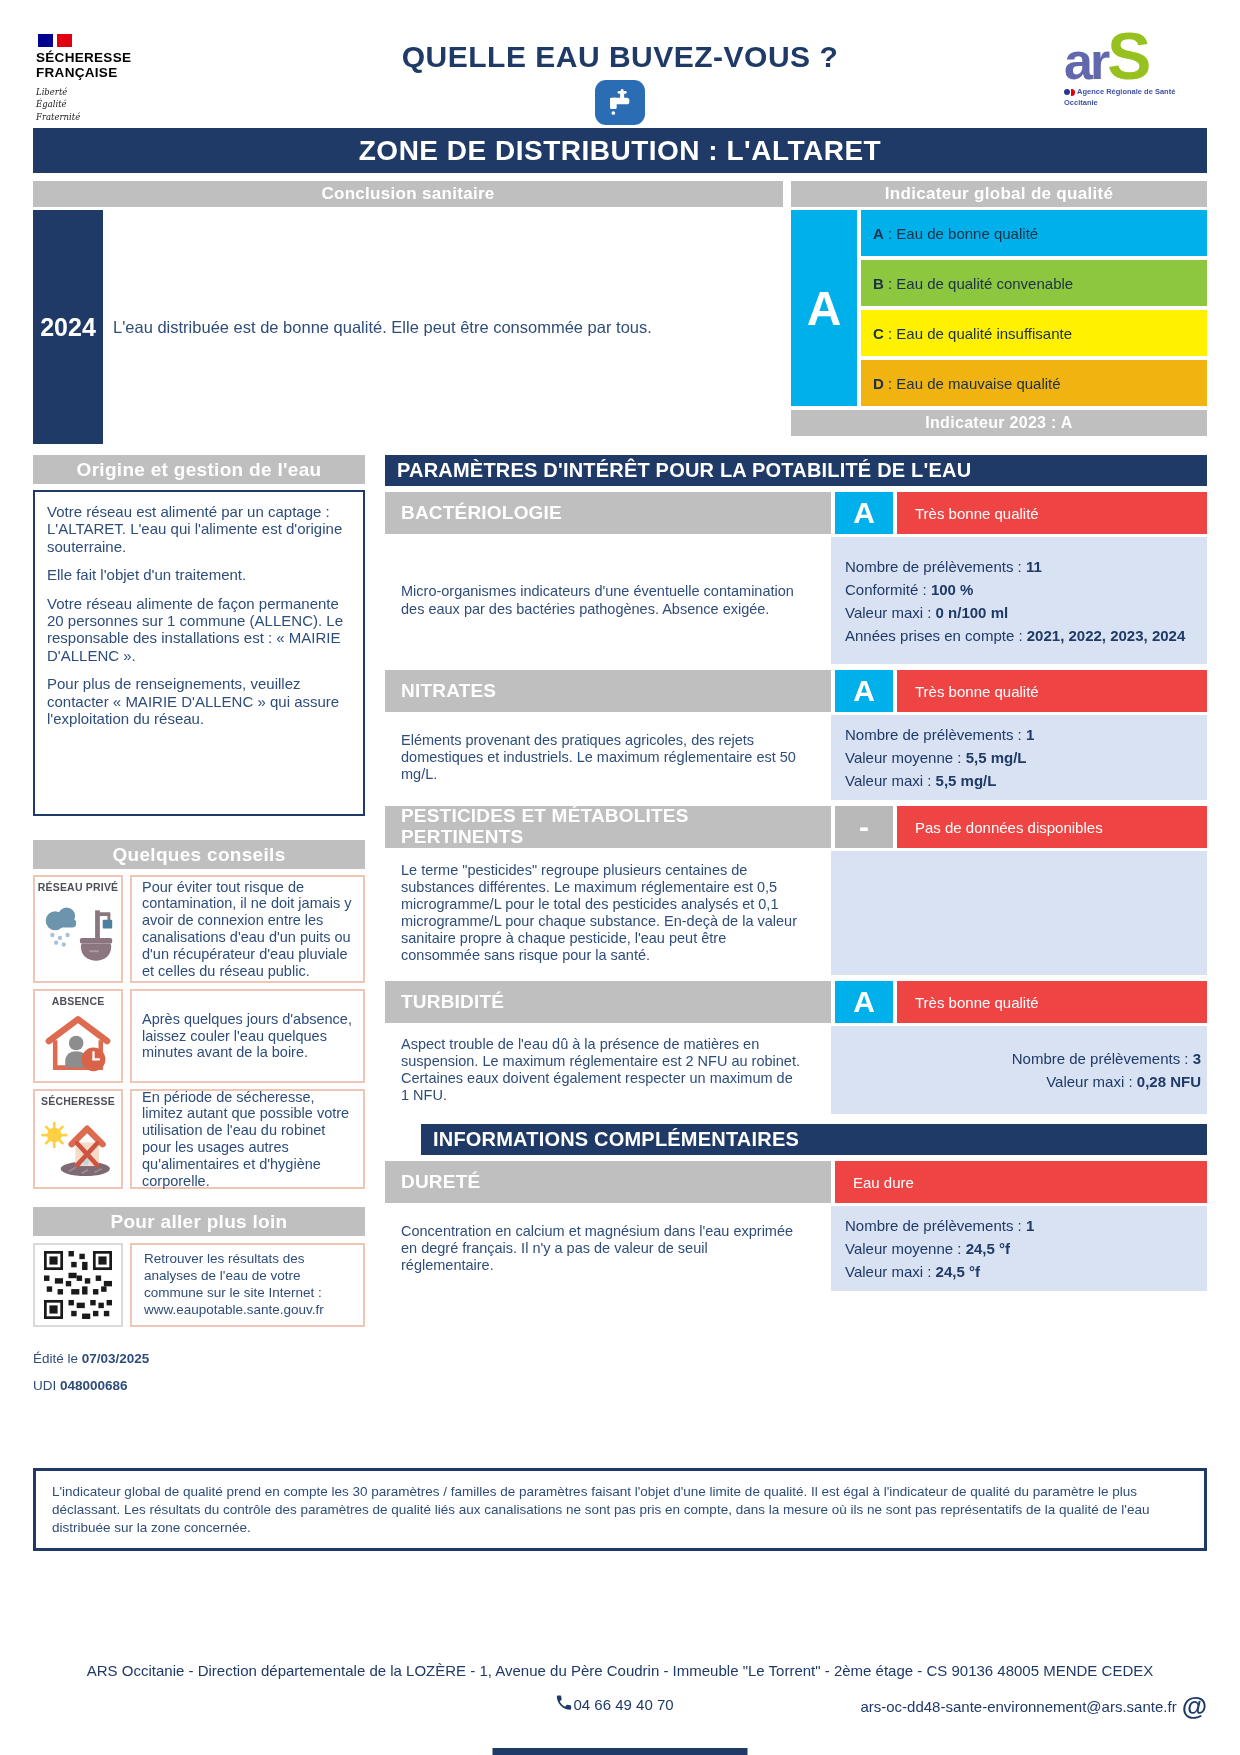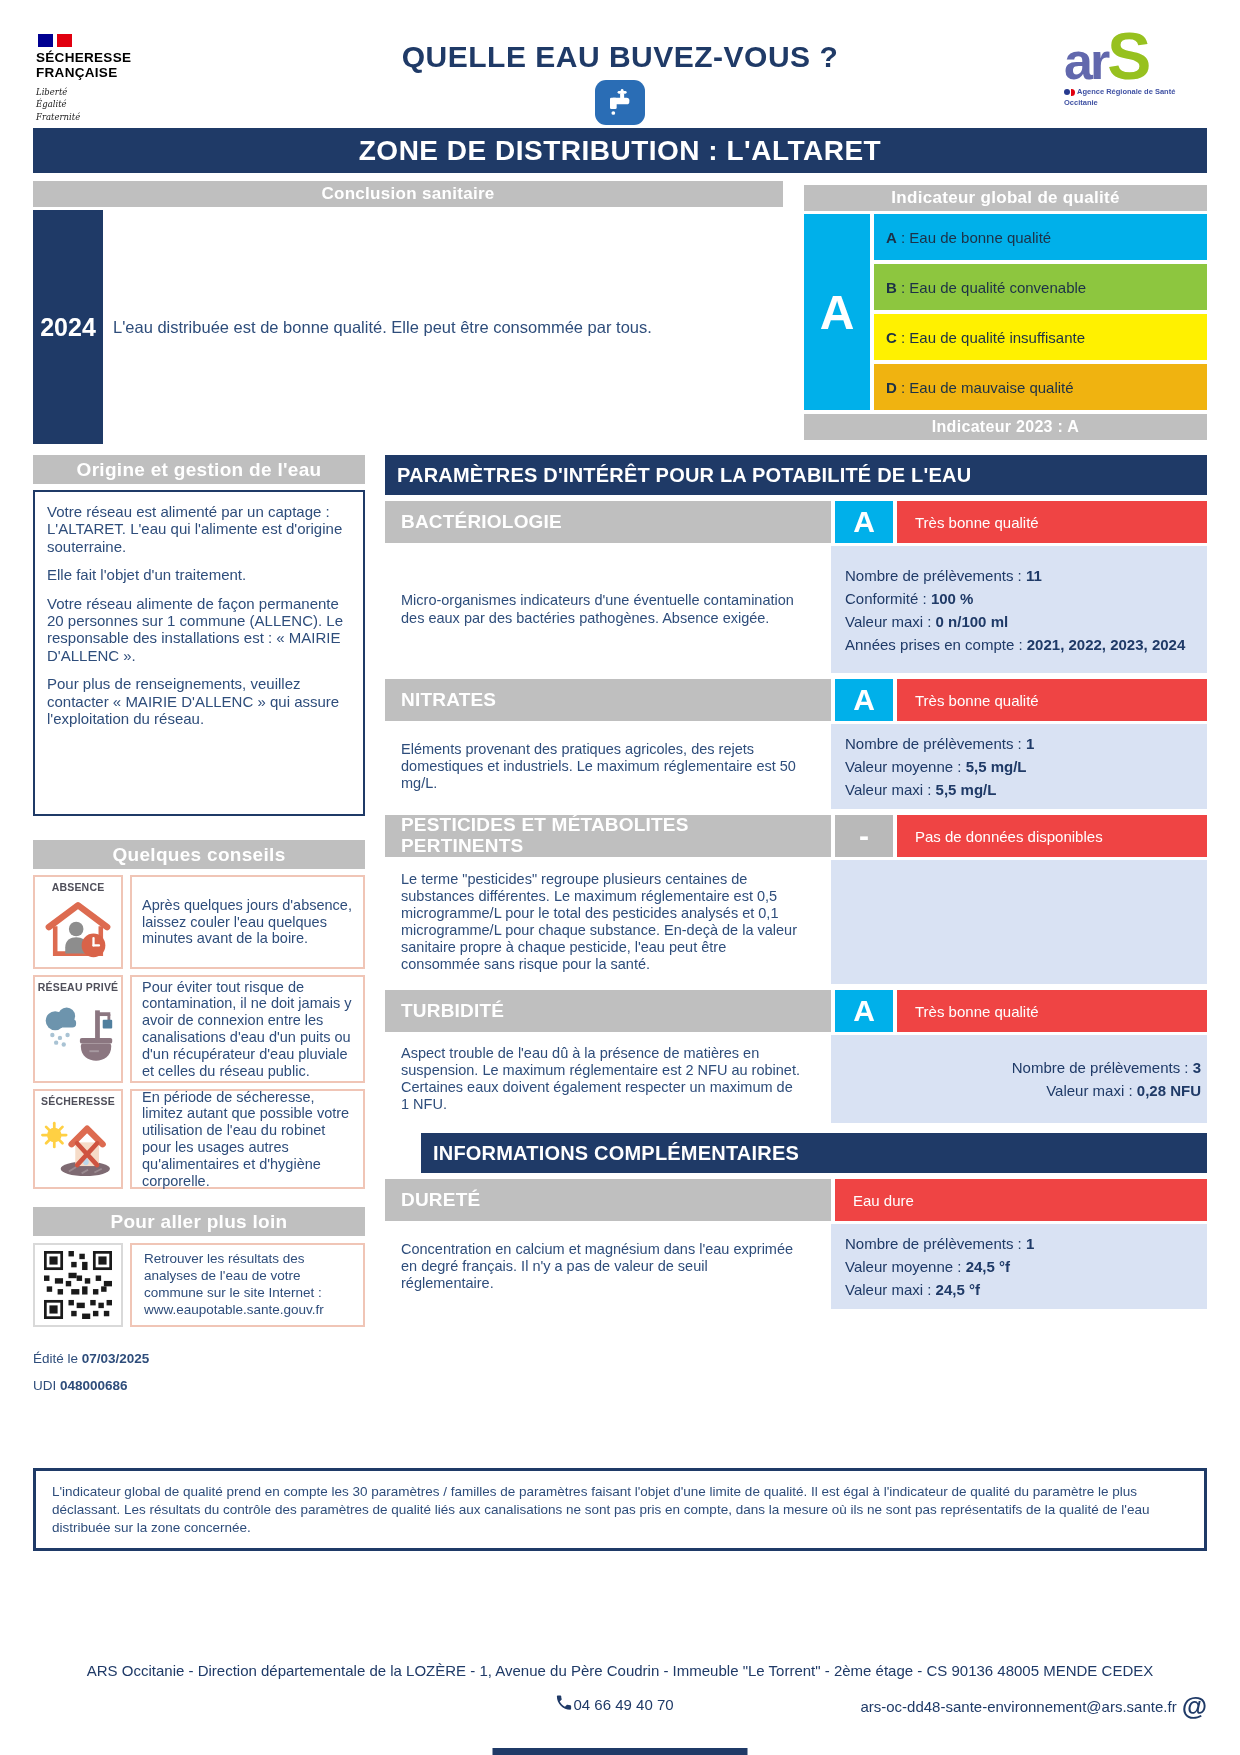--- a/index.html
+++ b/index.html
@@ -23,21 +23,21 @@
   .ars-s { color:#97c11f; font-size:66px; font-weight:bold; }
   .ars-sub { position:absolute; left:0; top:56px; font-size:7.5px; font-weight:bold; color:#3f51a3; line-height:1.5; }
   .ars-mark { display:inline-flex; align-items:center; gap:1px; margin-right:2px; vertical-align:middle; }
   .ars-dot { width:6px; height:6px; border-radius:50%; background:#273a8f; display:inline-block; }
   .ars-cres { width:4px; height:7px; border-radius:0 4px 4px 0; background:#e1000f; display:inline-block; }
 
   
   .banner { position:absolute; top:128px; left:33px; right:33px; height:45px; background:#1f3a67; color:#fff; display:flex; align-items:center; justify-content:center; font-size:28px; font-weight:bold; letter-spacing:.5px; }
 
   
-  .two-col { position:absolute; top:181px; left:33px; right:33px; display:flex; gap:21px;align-items:center; }
+  .two-col { position:absolute; top:181px; left:33px; right:33px; display:flex; gap:8px; }
   .concl { width:750px; flex:none; }
   .indic { flex:1; }
   .bar-gray { height:26px; background:#bfbfbf; color:#fff; font-weight:bold; font-size:17px; display:flex; align-items:center; justify-content:center; letter-spacing:.3px; }
   .concl-body { display:flex; margin-top:3px; }
   .year-box { width:70px; height:234px; background:#1f3a67; color:#fff; display:flex; align-items:center; justify-content:center; font-size:25px; font-weight:bold; flex:none; }
   .concl-text { flex:1; display:flex; align-items:center; padding-left:10px; color:#2e4d7b; font-size:16.5px; }
   .indic-body { display:flex; gap:4px; margin-top:3px; }
   .big-grade { width:66px; background:#00b0ea; color:#fff; font-size:48px; font-weight:bold; display:flex; align-items:center; justify-content:center; flex:none; }
   .scale { flex:1; display:flex; flex-direction:column; gap:4px; }
   .scale-row { height:46px; display:flex; align-items:center; padding-left:12px; color:#1c3147; font-size:15px; }
@@ -62,21 +62,21 @@
   .plus-bar { margin-top:18px; }
   .plus-row { display:flex; gap:7px; margin-top:7px; height:84px; }
   .qr-box { width:90px; flex:none; border:2px solid #d9d9d9; display:flex; align-items:center; justify-content:center; background:#fff; }
   .plus-text { flex:1; border:2px solid #f0c5b6; padding:6px 12px; color:#2e4d7b; font-size:13.5px; line-height:1.25; display:flex; align-items:center; }
   .edited { margin-top:24px; font-size:13.5px; color:#2e4d7b; }
   .udi { margin-top:12px; font-size:13.5px; color:#2e4d7b; }
   .pre { white-space:pre-wrap; }
   .bold { font-weight:bold; }
 
   
-  .param-header { height:40px; background:#1f3a67; color:#fff; font-weight:bold; font-size:20px; display:flex; align-items:center; padding-left:12px; letter-spacing:.2px; }
+  .param-header { height:31px; background:#1f3a67; color:#fff; font-weight:bold; font-size:20px; display:flex; align-items:center; padding-left:12px; letter-spacing:.2px; }
   .sec { margin-top:6px; }
   .sec-head { display:flex; gap:4px; align-items:stretch; }
   .sec-name { width:446px; flex:none; background:#bfbfbf; color:#fff; font-weight:bold; font-size:19px; display:flex; align-items:center; padding-left:16px; min-height:42px; line-height:1.08; letter-spacing:.2px; }
   .sec-name span { max-width:340px; }
   .sec-grade { width:58px; flex:none; color:#fff; font-weight:bold; font-size:30px; display:flex; align-items:center; justify-content:center; }
   .sec-quality { flex:1; background:#ef4444; color:#fff; font-size:15px; display:flex; align-items:center; padding-left:18px; }
   .sec-body { display:flex; margin-top:3px; align-items:stretch; }
   .sec-desc { width:446px; flex:none; padding:6px 30px 6px 16px; color:#2e4d7b; font-size:14.5px; line-height:1.18; display:flex; align-items:center; }
   .sec-panel { flex:1; background:#d9e2f3; padding:8px 6px 8px 14px; color:#1f3a67; font-size:15px; display:flex; flex-direction:column; justify-content:center; }
   .stat { line-height:23px; }
@@ -186,40 +186,20 @@
     <aside class="left-col">
       <div class="bar-gray2">Origine et gestion de l'eau</div>
       <div class="origine-box">
         <p>Votre réseau est alimenté par un captage : L'ALTARET. L'eau qui l'alimente est d'origine souterraine.</p>
         <p>Elle fait l'objet d'un traitement.</p>
         <p>Votre réseau alimente de façon permanente 20 personnes sur 1 commune (ALLENC). Le responsable des installations est : « MAIRIE D'ALLENC ».</p>
         <p>Pour plus de renseignements, veuillez contacter « MAIRIE D'ALLENC » qui assure l'exploitation du réseau.</p>
       </div>
 
       <div class="bar-gray2 conseils-bar">Quelques conseils</div>
-
-      <div class="advice h1">
-        <div class="advice-icon">
-          <div class="advice-label">ABSENCE</div>
-          <div class="advice-art">
-            <svg width="76" height="62" viewBox="0 0 80 68" aria-hidden="true">
-              <polyline points="8,32 40,8 72,32" fill="none" stroke="#dd6b50" stroke-width="7" stroke-linecap="round" stroke-linejoin="round"></polyline>
-              <path d="M15,31 V61 H65 V31" fill="none" stroke="#dd6b50" stroke-width="5"></path>
-              <circle cx="38" cy="34" r="8" fill="#8d8d8d"></circle>
-              <path d="M26,61 v-7 c0,-8 6,-11 12,-11 s12,3 12,11 v7 z" fill="#8d8d8d"></path>
-              <circle cx="57" cy="52" r="13" fill="#d96349"></circle>
-              <line x1="57" y1="52" x2="57" y2="44" stroke="#fff" stroke-width="2.5" stroke-linecap="round"></line>
-              <line x1="57" y1="52" x2="63" y2="52" stroke="#fff" stroke-width="2.5" stroke-linecap="round"></line>
-            </svg>
-          </div>
-        </div>
-        <div class="advice-text">
-            <span>Après quelques jours d'absence, laissez couler l'eau quelques minutes avant de la boire.</span>
-          </div>
-      </div>
 
       <div class="advice h2">
         <div class="advice-icon">
           <div class="advice-label">RÉSEAU PRIVÉ</div>
           <div class="advice-art">
             <svg width="76" height="66" viewBox="0 0 80 68" aria-hidden="true">
               <circle cx="16" cy="18" r="10" fill="#6d94ad"></circle>
               <circle cx="28" cy="13" r="9" fill="#6d94ad"></circle>
               <rect x="8" y="16" width="30" height="9" rx="4" fill="#6d94ad"></rect>
               <circle cx="13" cy="33" r="2.3" fill="#a9c3d4"></circle>
@@ -232,20 +212,40 @@
               <rect x="71" y="11" width="3" height="7" fill="#8b7680"></rect>
               <rect x="66" y="17" width="10" height="9" rx="1" fill="#4f7f9e"></rect>
               <rect x="42" y="36" width="34" height="6" rx="2" fill="#8b7680"></rect>
               <path d="M45,42 h28 q2,0 2,3 c0,10 -8,15 -16,15 s-16,-5 -16,-15 q0,-3 2,-3 z" fill="#8b7680"></path>
               <line x1="52" y1="50" x2="62" y2="50" stroke="#a79aa1" stroke-width="2"></line>
             </svg>
           </div>
         </div>
         <div class="advice-text">
             <span>Pour éviter tout risque de contamination, il ne doit jamais y avoir de connexion entre les canalisations d'eau d'un puits ou d'un récupérateur d'eau pluviale et celles du réseau public.</span>
+          </div>
+      </div>
+
+      <div class="advice h1">
+        <div class="advice-icon">
+          <div class="advice-label">ABSENCE</div>
+          <div class="advice-art">
+            <svg width="76" height="62" viewBox="0 0 80 68" aria-hidden="true">
+              <polyline points="8,32 40,8 72,32" fill="none" stroke="#dd6b50" stroke-width="7" stroke-linecap="round" stroke-linejoin="round"></polyline>
+              <path d="M15,31 V61 H65 V31" fill="none" stroke="#dd6b50" stroke-width="5"></path>
+              <circle cx="38" cy="34" r="8" fill="#8d8d8d"></circle>
+              <path d="M26,61 v-7 c0,-8 6,-11 12,-11 s12,3 12,11 v7 z" fill="#8d8d8d"></path>
+              <circle cx="57" cy="52" r="13" fill="#d96349"></circle>
+              <line x1="57" y1="52" x2="57" y2="44" stroke="#fff" stroke-width="2.5" stroke-linecap="round"></line>
+              <line x1="57" y1="52" x2="63" y2="52" stroke="#fff" stroke-width="2.5" stroke-linecap="round"></line>
+            </svg>
+          </div>
+        </div>
+        <div class="advice-text">
+            <span>Après quelques jours d'absence, laissez couler l'eau quelques minutes avant de la boire.</span>
           </div>
       </div>
 
       <div class="advice h3">
         <div class="advice-icon">
           <div class="advice-label">SÉCHERESSE</div>
           <div class="advice-art">
             <svg width="76" height="62" viewBox="0 0 80 68" aria-hidden="true">
               <g stroke="#ffd043" stroke-width="3" stroke-linecap="round">
                 <line x1="14" y1="9" x2="14" y2="35"></line>

